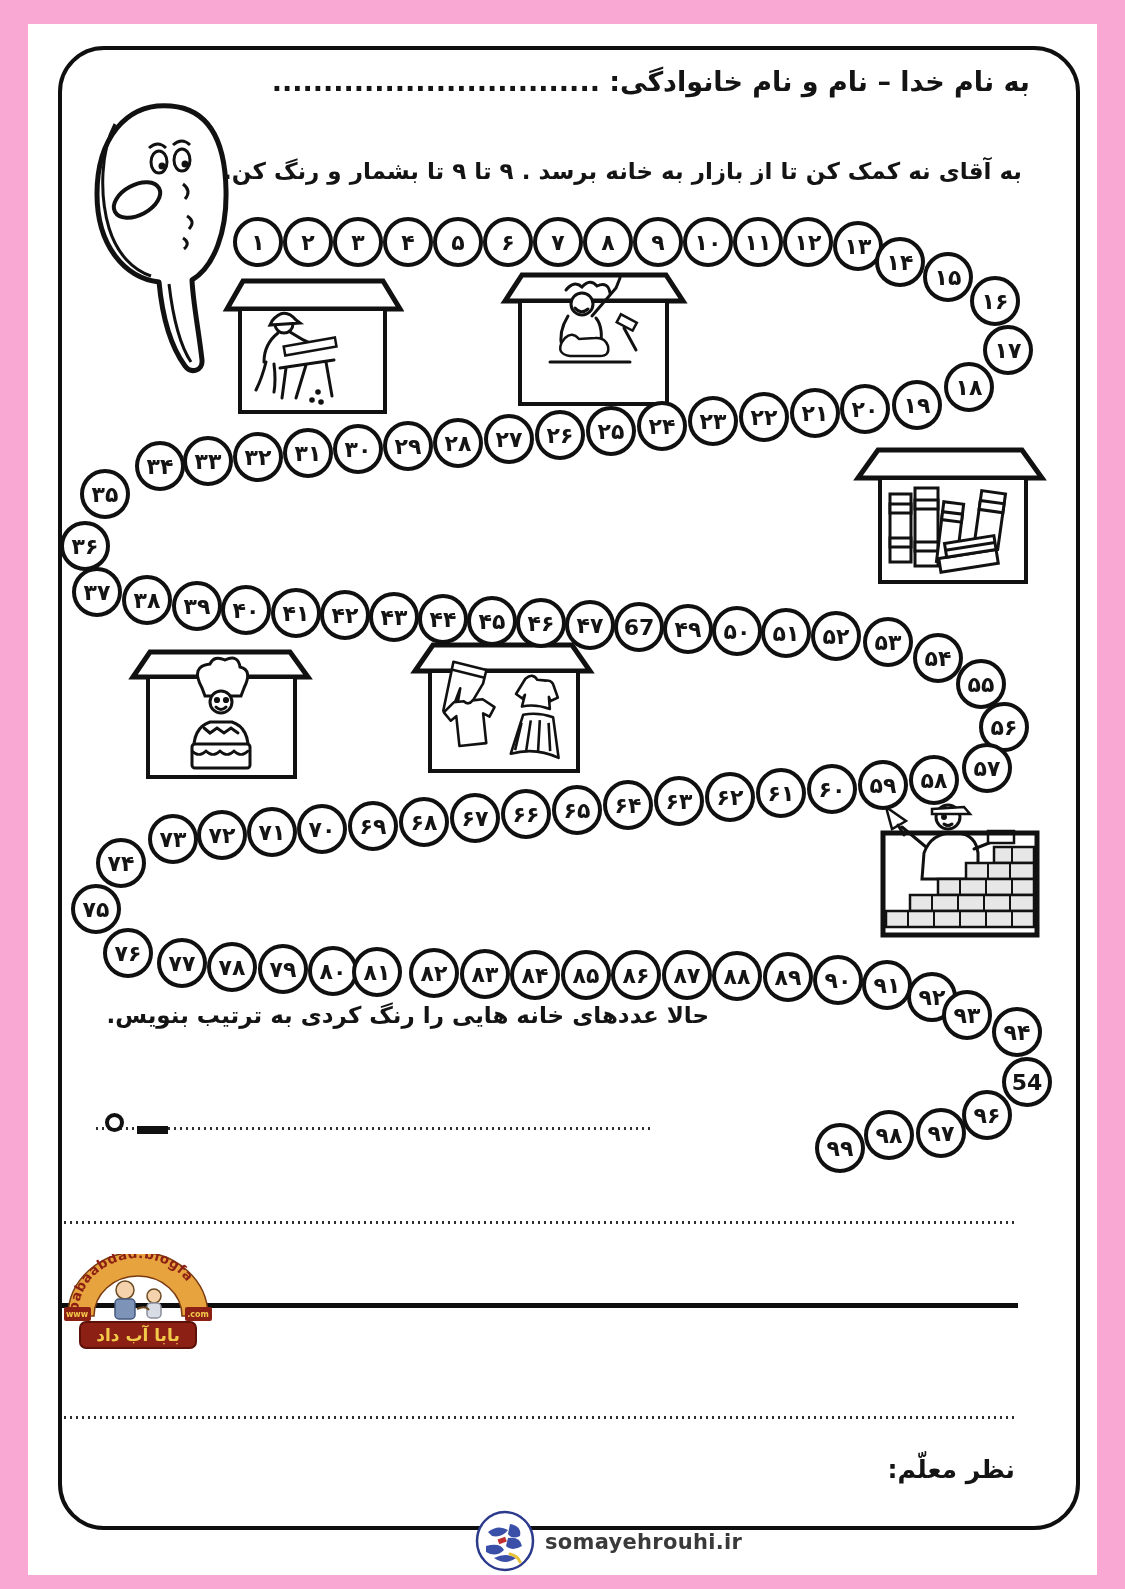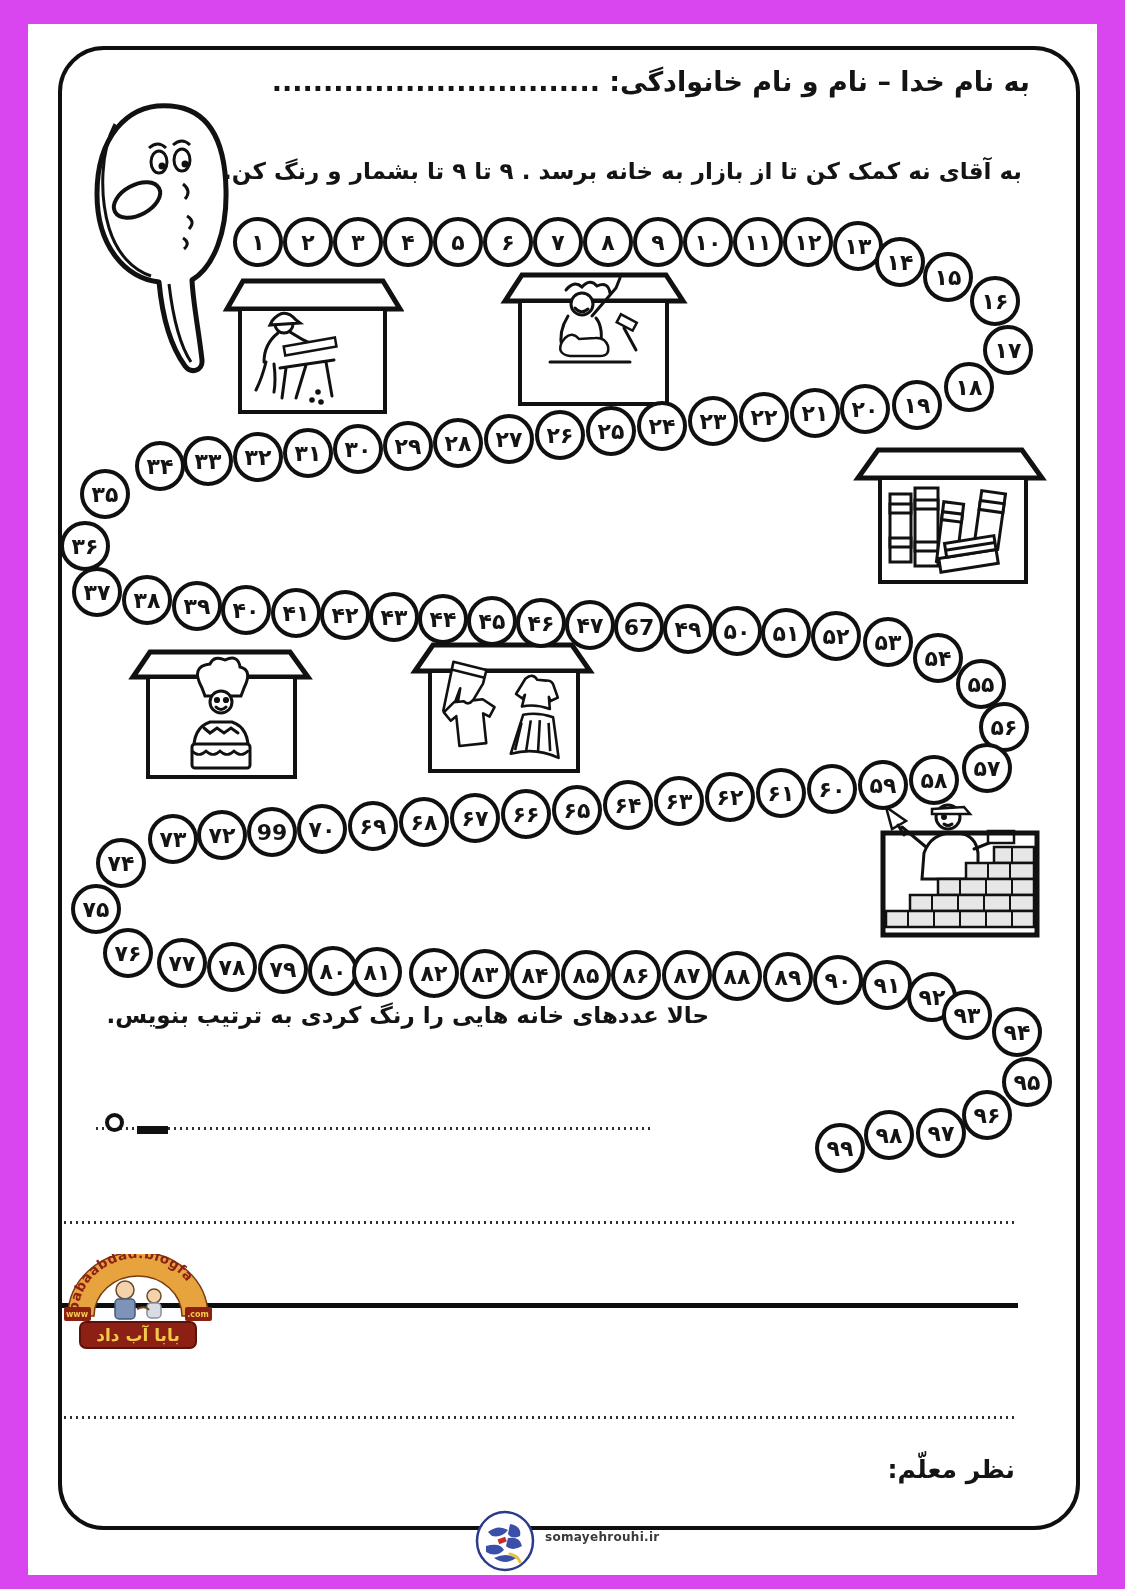--- a/index.html
+++ b/index.html
@@ -1,32 +1,32 @@
 <!DOCTYPE html>
 <html><head>
 <meta charset="utf-8">
 <style>
   html,body{margin:0;padding:0;background:#141414;}
-  .canvas{position:relative;width:1125px;height:1589px;background:#d946ef;overflow:hidden;
+  .canvas{position:relative;width:1125px;height:1589px;background:#f9a8d4;overflow:hidden;
           font-family:"DejaVu Sans",sans-serif;}
   .paper{position:absolute;left:28px;top:24px;width:1069px;height:1551px;background:#ffffff;}
   .sheet-border{position:absolute;left:58px;top:46px;width:1014px;height:1476px;
                 border:4px solid #0f0f0f;border-radius:46px;}
   .fa{direction:rtl;font-weight:bold;color:#141414;white-space:nowrap;}
   .abs{position:absolute;}
   .dotline{position:absolute;height:3px;
            background:repeating-linear-gradient(90deg,#2f2f2f 0 2px,transparent 2px 6px);}
   .cell{position:absolute;width:50px;height:50px;box-sizing:border-box;border:4px solid #101010;
         border-radius:50%;background:#fff;display:flex;align-items:center;justify-content:center;
         font-weight:bold;font-size:22px;color:#141414;z-index:3;}
   .ring-mark{position:absolute;width:19px;height:19px;box-sizing:border-box;border:4.5px solid #111;
              border-radius:50%;background:#fff;}
   .dash-mark{position:absolute;width:31px;height:8px;background:#111;}
   .blackline{position:absolute;height:5px;background:#0d0d0d;}
-  .footer-site{position:absolute;font-weight:bold;font-size:12px;color:#3a3a3a;letter-spacing:.3px;}
+  .footer-site{position:absolute;font-weight:bold;font-size:21px;color:#3a3a3a;letter-spacing:.3px;}
   svg{display:block;}
 </style>
 </head>
 <body>
 
 <div class="canvas">
   <div class="paper"></div>
   <div class="sheet-border"></div>
 
   <div class="abs fa" style="top:66px;right:95px;font-size:27px;">
@@ -121,21 +121,21 @@
       <div class="cell" style="left: 756px; top: 768px;">۶۱</div>
       <div class="cell" style="left: 705px; top: 772px;">۶۲</div>
       <div class="cell" style="left: 654px; top: 776px;">۶۳</div>
       <div class="cell" style="left: 603px; top: 780px;">۶۴</div>
       <div class="cell" style="left: 552px; top: 785px;">۶۵</div>
       <div class="cell" style="left: 501px; top: 789px;">۶۶</div>
       <div class="cell" style="left: 450px; top: 793px;">۶۷</div>
       <div class="cell" style="left: 399px; top: 797px;">۶۸</div>
       <div class="cell" style="left: 348px; top: 801px;">۶۹</div>
       <div class="cell" style="left: 297px; top: 804px;">۷۰</div>
-      <div class="cell" style="left: 247px; top: 807px;">99</div>
+      <div class="cell" style="left: 247px; top: 807px;">۷۱</div>
       <div class="cell" style="left: 197px; top: 810px;">۷۲</div>
       <div class="cell" style="left: 148px; top: 814px;">۷۳</div>
       <div class="cell" style="left: 96px; top: 838px;">۷۴</div>
       <div class="cell" style="left: 71px; top: 884px;">۷۵</div>
       <div class="cell" style="left: 103px; top: 928px;">۷۶</div>
       <div class="cell" style="left: 157px; top: 938px;">۷۷</div>
       <div class="cell" style="left: 207px; top: 942px;">۷۸</div>
       <div class="cell" style="left: 258px; top: 944px;">۷۹</div>
       <div class="cell" style="left: 308px; top: 946px;">۸۰</div>
       <div class="cell" style="left: 352px; top: 947px;">۸۱</div>
@@ -145,21 +145,21 @@
       <div class="cell" style="left: 561px; top: 950px;">۸۵</div>
       <div class="cell" style="left: 611px; top: 950px;">۸۶</div>
       <div class="cell" style="left: 662px; top: 950px;">۸۷</div>
       <div class="cell" style="left: 712px; top: 951px; text-align: right;">۸۸</div>
       <div class="cell" style="left: 763px; top: 952px;">۸۹</div>
       <div class="cell" style="left: 813px; top: 955px;">۹۰</div>
       <div class="cell" style="left: 862px; top: 960px;">۹۱</div>
       <div class="cell" style="left: 907px; top: 972px;">۹۲</div>
       <div class="cell" style="left: 942px; top: 990px;">۹۳</div>
       <div class="cell" style="left: 992px; top: 1007px;">۹۴</div>
-      <div class="cell" style="left: 1002px; top: 1057px;">۹۵</div>
+      <div class="cell" style="left: 1002px; top: 1057px;">54</div>
       <div class="cell" style="left: 962px; top: 1090px;">۹۶</div>
       <div class="cell" style="left: 916px; top: 1108px;">۹۷</div>
       <div class="cell" style="left: 864px; top: 1110px;">۹۸</div>
       <div class="cell" style="left: 815px; top: 1123px;">۹۹</div>
     </div>
 
   <div class="abs" style="left:222px;top:272px;">
     <svg width="182" height="143" viewBox="0 0 182 143">
       <polygon points="5,37 21,9 161,9 178,37" fill="#fff" stroke="#111" stroke-width="5"></polygon>
       <rect x="18" y="37" width="145" height="103" fill="#fff" stroke="#111" stroke-width="4"></rect>

